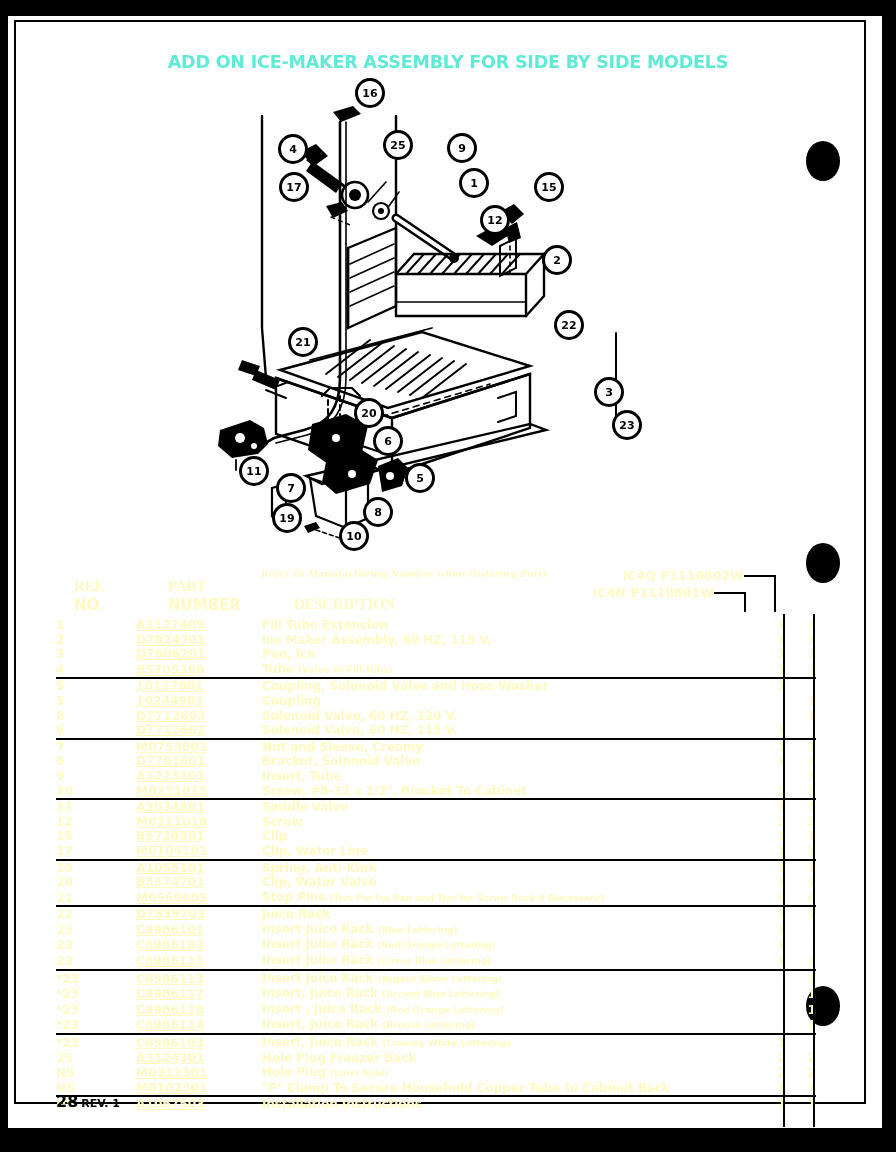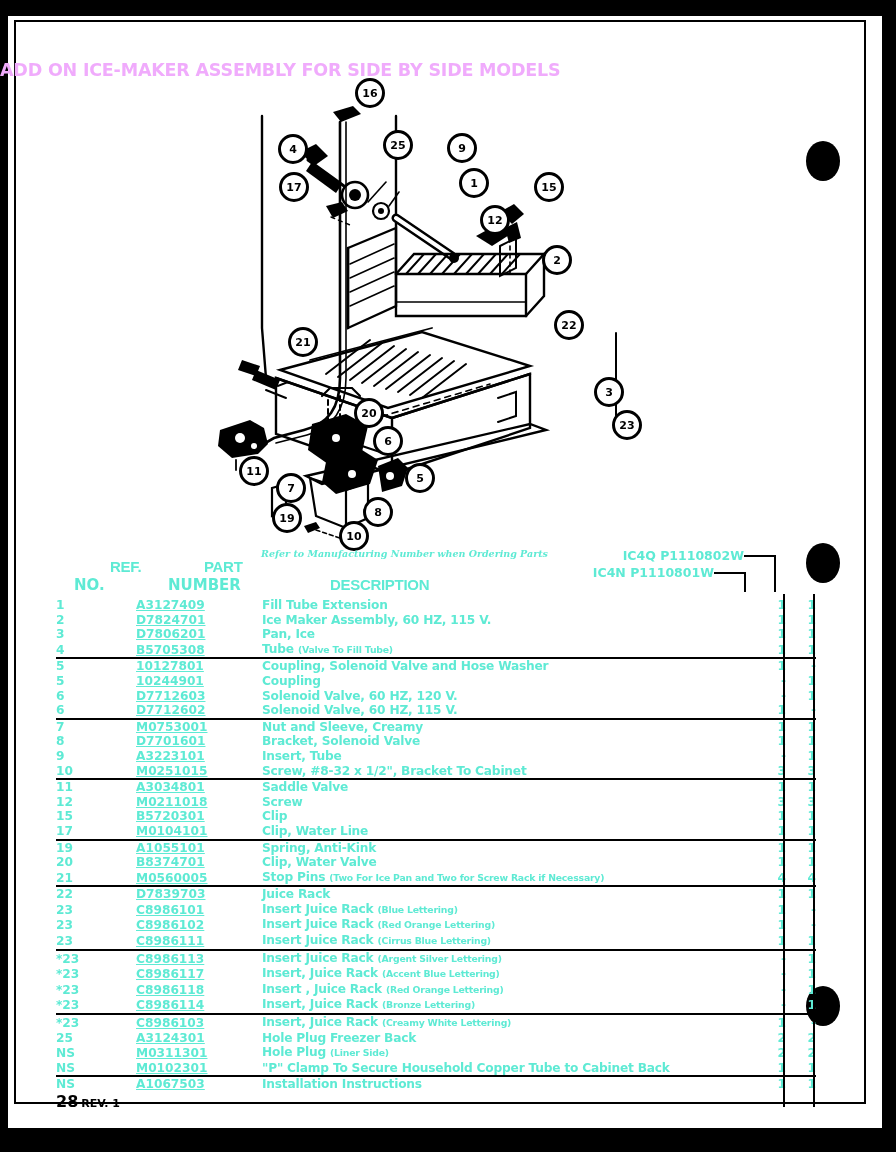--- a/index.html
+++ b/index.html
@@ -43,25 +43,26 @@
     background: #000;
     opacity: .85;
   }
   .noise-top { top: 10px; }
   .noise-bottom { top: 1134px; }
 
   
   #title {
     position: absolute;
     left: 0; right: 0;
-    top: 60px;
+    top: 52px;
+    text-align: center;
     font-size: 17.5px;
     font-weight: bold;
     letter-spacing: -0.2px;
-    color: #f0abfc;
+    color: #5eead4;
     font-family: "DejaVu Sans", sans-serif;
   }
 
   
   #illustration {
     position: absolute;
     left: 200px;
     top: 78px;
     width: 500px;
     height: 470px;
@@ -75,23 +76,23 @@
     height: 40px;
     border-radius: 50%;
     background: #000;
     left: 806px;
   }
 
   
   #parts {
     position: absolute;
     left: 56px;
-    top: 552px;
+    top: 572px;
     width: 760px;
-    color: #5eead4;
+    color: #fef9c3;
   }
   .caption {
     position: absolute;
     left: 205px;
     top: -4px;
     font-size: 9.5px;
     font-style: italic;
     font-weight: bold;
     font-family: "DejaVu Serif", serif;
     white-space: nowrap;
@@ -116,23 +117,22 @@
   .leader { position: absolute; background: #000; }
 
   .hdr {
     position: relative;
     height: 46px;
   }
   .hdr .h-ref, .hdr .h-part, .hdr .h-desc {
     position: absolute;
     font-weight: bold;
     font-size: 15px;
-    font-family: Liberation Sans, sans-serif;
+    font-family: Liberation Serif, serif;
     letter-spacing: -0.3px;
-    margin-left: 36px;
   }
   .hdr .h-ref  { left: 18px; top: 6px; }
   .hdr .h-ref2 { position: absolute; left: 18px; top: 24px; font-weight: bold; font-size: 15px; font-family: "DejaVu Sans", sans-serif; }
   .hdr .h-part { left: 112px; top: 6px; }
   .hdr .h-part2{ position: absolute; left: 112px; top: 24px; font-weight: bold; font-size: 15px; font-family: "DejaVu Sans", sans-serif; }
   .hdr .h-desc { left: 238px; top: 24px; }
 
   table.rows {
     width: 100%;
     border-collapse: collapse;

